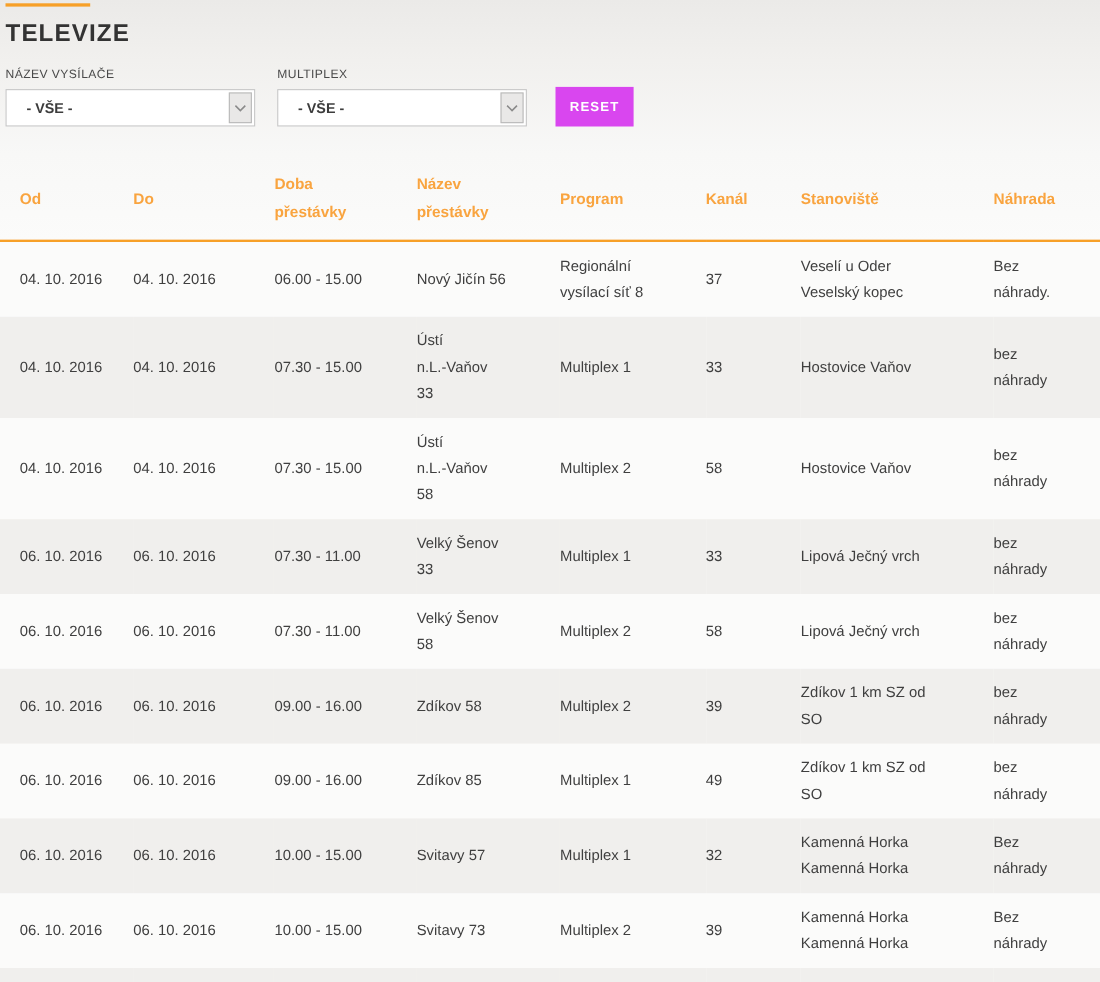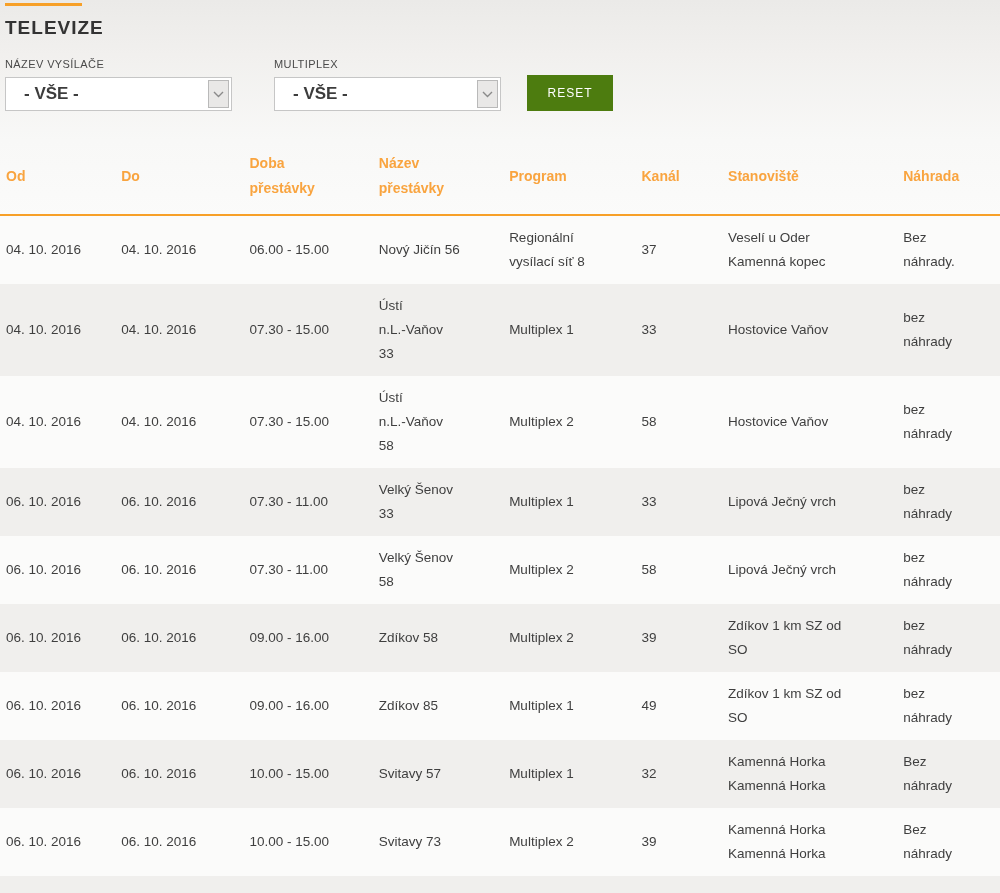--- a/index.html
+++ b/index.html
@@ -6,54 +6,54 @@
   html,body { width:1000px; height:893px; overflow:hidden; }
   body {
     font-family:"Liberation Sans", sans-serif;
     background:linear-gradient(180deg,#ebeae8 0px,#f1f0ee 55px,#f8f8f7 140px,#fbfbfa 220px,#fbfbfa 100%);
     color:#3f3f3f;
   }
   .page { width:1000px; height:893px; position:relative; }
 
   .top-line { width:77px; height:3px; background:#f7a028; margin:3px 0 0 5px; }
   .page-title {
-    margin:11px 0 0 5px; font-size:19px; font-weight:bold;
+    margin:11px 0 0 5px; font-size:22px; font-weight:bold;
     letter-spacing:1px; color:#333333;
   }
 
   .filters { display:flex; align-items:flex-end; margin:19px 0 0 5px; }
   .filter { width:227px; }
-  .filter + .filter { margin-left:42px; }
+  .filter + .filter { margin-left:20px; }
   .filter-label { font-size:11px; color:#4a4a4a; letter-spacing:.4px; margin-bottom:7px; }
   .select {
     height:34px; background:#ffffff; border:1px solid #c6c6c6;
     display:flex; align-items:center; cursor:pointer;
   }
-  .select-value { flex:1; padding-left:18px; font-size:17px; font-weight:bold; color:#3c3c3c; }
+  .select-value { flex:1; padding-left:18px; font-size:13px; font-weight:bold; color:#3c3c3c; }
   .select-arrow {
     width:21px; height:28px; margin-right:2px; background:#e9e8e7;
     border:1px solid #b9b9b9; display:flex; align-items:center; justify-content:center;
   }
   .reset-btn {
-    margin-left:26px; width:86px; height:36px; border:none; cursor:pointer;
-    background:#4d7c0f; color:#ffffff; font-family:"Liberation Sans",sans-serif;
-    font-size:12px; font-weight:normal; letter-spacing:1px;
+    margin-left:26px; width:71px; height:36px; border:none; cursor:pointer;
+    background:#d946ef; color:#ffffff; font-family:"Liberation Sans",sans-serif;
+    font-size:12px; font-weight:bold; letter-spacing:1px;
   }
 
   table { width:1000px; border-collapse:collapse; table-layout:fixed; margin-top:30px; }
   thead th {
     text-align:left; vertical-align:middle; font-size:14px; font-weight:bold;
     color:#f9a43f; line-height:25px; white-space:pre-line;
     padding:10px 18px 13px 0; border-bottom:2px solid #f7a028;
   }
   tbody td {
     text-align:left; vertical-align:middle; font-size:13.5px; color:#3f3f3f;
     line-height:24px; white-space:pre-line; padding:10px 18px 10px 0;
   }
-  thead th:first-child, tbody td:first-child { padding-left:6px; }
+  thead th:first-child, tbody td:first-child { padding-left:18px; }
   tbody tr.alt { background:#f0efed; }
 
   .col-od{width:119px}.col-do{width:126px}.col-doba{width:127px}.col-nazev{width:128px}
   .col-program{width:130px}.col-kanal{width:85px}.col-stanoviste{width:172px}.col-nahrada{width:95px}
 </style>
 </head>
 <body>
 
 <div class="page">
 
@@ -117,21 +117,21 @@
     <tbody>
         <tr>
           <td>04. 10. 2016</td>
           <td>04. 10. 2016</td>
           <td>06.00 - 15.00</td>
           <td>Nový Jičín 56</td>
           <td>Regionální
 vysílací síť 8</td>
           <td>37</td>
           <td>Veselí u Oder
-Kamenná kopec</td>
+Veselský kopec</td>
           <td>Bez
 náhrady.</td>
         </tr>
         <tr class="alt">
           <td>04. 10. 2016</td>
           <td>04. 10. 2016</td>
           <td>07.30 - 15.00</td>
           <td>Ústí
 n.L.-Vaňov
 33</td>

